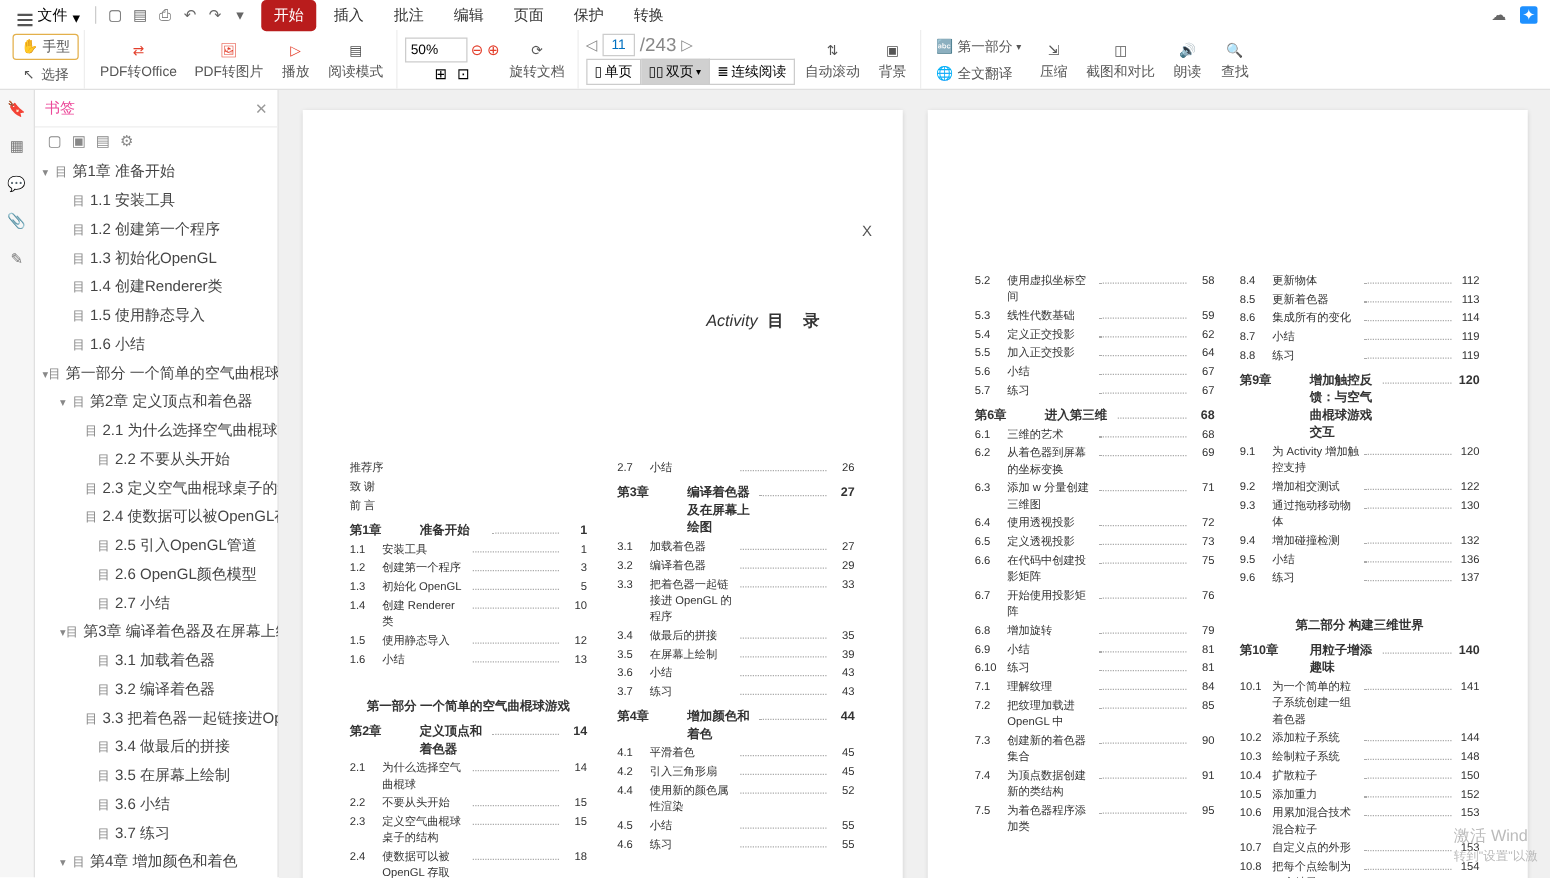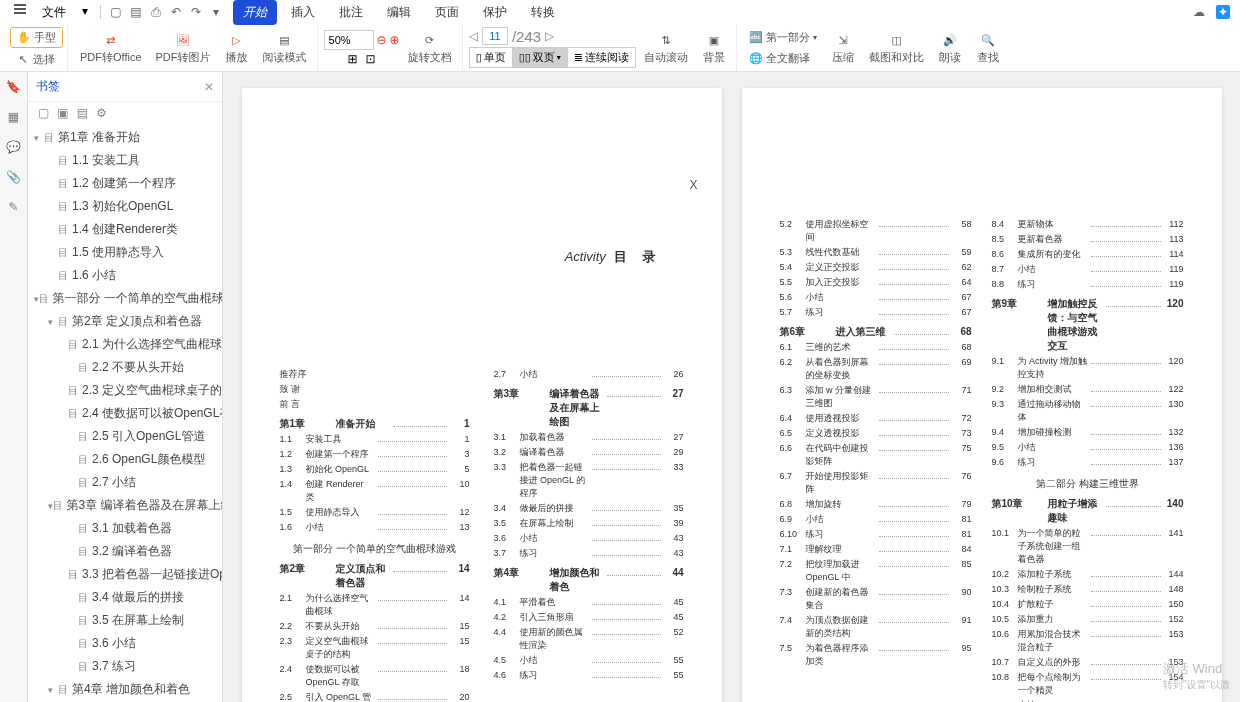--- a/index.html
+++ b/index.html
@@ -1,27 +1,27 @@
 <!DOCTYPE html>
 <html><head>
 <meta charset="utf-8">
 <style>
 * { margin: 0; padding: 0; box-sizing: border-box; font-family: "Microsoft YaHei", sans-serif; }
 body { background: #fff; font-size: 12px; overflow: hidden; }
 .app { width: 1240px; height: 702px; display: flex; flex-direction: column; }
 
 
 .menubar { display: flex; align-items: center; height: 24px; padding: 0 8px; gap: 2px; }
-.menubar .menu-trigger { display: flex; align-items: flex-start; gap: 16px; padding: 2px 6px; cursor: pointer; }
+.menubar .menu-trigger { display: flex; align-items: flex-end; gap: 4px; padding: 2px 6px; cursor: pointer; }
 .menubar .hamburger { display: inline-block; width: 12px; height: 10px; background: linear-gradient(#555 2px, transparent 2px, transparent 4px, #555 4px, #555 6px, transparent 6px, transparent 8px, #555 8px); }
 .menubar .small-icon { width: 14px; height: 14px; display: inline-flex; align-items: center; justify-content: center; color: #666; cursor: pointer; margin: 0 2px; }
 .menubar .divider { width: 1px; height: 14px; background: #ccc; margin: 0 4px; }
 .tabs { display: flex; gap: 4px; margin-left: 6px; }
 .tab { padding: 4px 10px; cursor: pointer; color: #333; border-radius: 4px; }
-.tab.active { background: #1d4ed8; color: #fff; font-style: italic; }
+.tab.active { background: #b91c1c; color: #fff; }
 .menubar .right { margin-left: auto; display: flex; gap: 6px; }
 
 
 .toolbar { display: flex; align-items: center; height: 48px; border-bottom: 1px solid #e0e0e0; padding: 0 6px; gap: 2px; }
 .tool-group { display: flex; align-items: center; gap: 2px; padding: 0 4px; border-right: 1px solid #eee; height: 100%; }
 .tool-group:last-child { border-right: none; }
 .tool-btn { display: flex; flex-direction: column; align-items: center; justify-content: center; padding: 2px 6px; cursor: pointer; font-size: 11px; color: #555; min-width: 36px; }
 .tool-btn .ico { width: 20px; height: 20px; display: flex; align-items: center; justify-content: center; color: #555; }
 .tool-btn-sm { display: flex; align-items: center; gap: 3px; padding: 2px 6px; cursor: pointer; font-size: 11px; color: #555; }
 .tool-btn-sm .ico-sm { width: 14px; height: 14px; display: flex; align-items: center; justify-content: center; }
@@ -35,21 +35,21 @@
 .seg .seg-btn + .seg-btn { border-left: none; }
 
 
 .main { flex: 1; display: flex; min-height: 0; }
 .leftbar { width: 28px; background: #f6f6f6; border-right: 1px solid #e0e0e0; display: flex; flex-direction: column; align-items: center; padding-top: 6px; gap: 12px; }
 .leftbar .lb-icon { width: 18px; height: 18px; display: flex; align-items: center; justify-content: center; color: #777; cursor: pointer; }
 .leftbar .lb-icon.active { color: #d89a00; }
 
 .sidebar { width: 195px; border-right: 1px solid #e0e0e0; display: flex; flex-direction: column; background: #fff; }
 .sidebar-head { display: flex; align-items: center; padding: 6px 8px; border-bottom: 1px solid #eee; }
-.sidebar-head .title { font-size: 12px; color: #1d4ed8; }
+.sidebar-head .title { font-size: 12px; color: #ec4899; }
 .sidebar-head .close { margin-left: auto; color: #999; cursor: pointer; }
 .sidebar-tools { display: flex; gap: 8px; padding: 4px 10px; color: #888; }
 .sidebar-tools span { cursor: pointer; }
 .tree { flex: 1; overflow-y: auto; padding: 2px 0; }
 .tree-item { display: flex; align-items: center; padding: 3px 4px; cursor: pointer; font-size: 12px; color: #444; white-space: nowrap; }
 .tree-item .caret { width: 10px; display: inline-block; color: #888; font-size: 9px; }
 .tree-item .pg { color: #888; margin-right: 4px; font-size: 10px; }
 .ind0 { padding-left: 6px; }
 .ind1 { padding-left: 20px; }
 .ind2 { padding-left: 40px; }
@@ -63,21 +63,21 @@
 .contents-title .cn { font-style: normal; font-weight: bold; letter-spacing: 6px; margin-left: 8px; }
 .toc-cols { display: flex; gap: 24px; margin-top: 200px; }
 .toc-col { flex: 1; }
 .toc-line { display: flex; align-items: baseline; margin-bottom: 2px; font-size: 9px; }
 .toc-line .num { width: 26px; flex-shrink: 0; }
 .toc-line .txt { flex: 1; }
 .toc-line .dots { flex: 1; border-bottom: 1px dotted #aaa; margin: 0 3px 2px; }
 .toc-line .pn { width: 20px; text-align: right; flex-shrink: 0; }
 .toc-line.head { font-weight: bold; font-size: 10px; margin-top: 6px; }
 .toc-line.head .num { width: 56px; }
-.toc-line.part { font-weight: normal; font-size: 10px; margin: 8px 0 4px; justify-content: center; }
+.toc-line.part { font-weight: bold; font-size: 10px; margin: 24px 0 4px; justify-content: center; }
 .page2 .toc-cols { margin-top: 50px; gap: 20px; }
 
 .watermark { position: absolute; bottom: 10px; right: 10px; color: #bbb; font-size: 13px; text-align: left; }
 .watermark .w2 { font-size: 10px; }
 </style>
 </head>
 <body>
 
 <div class="app">
   <div class="menubar">

